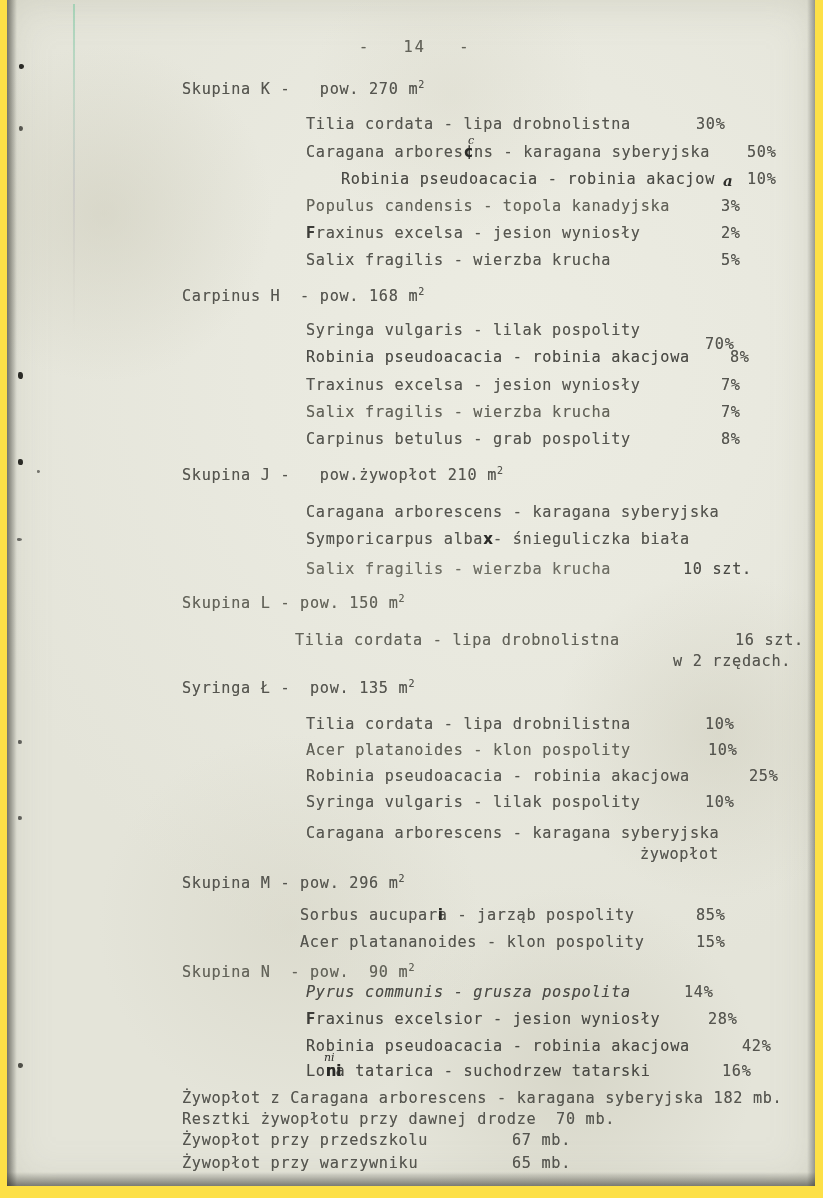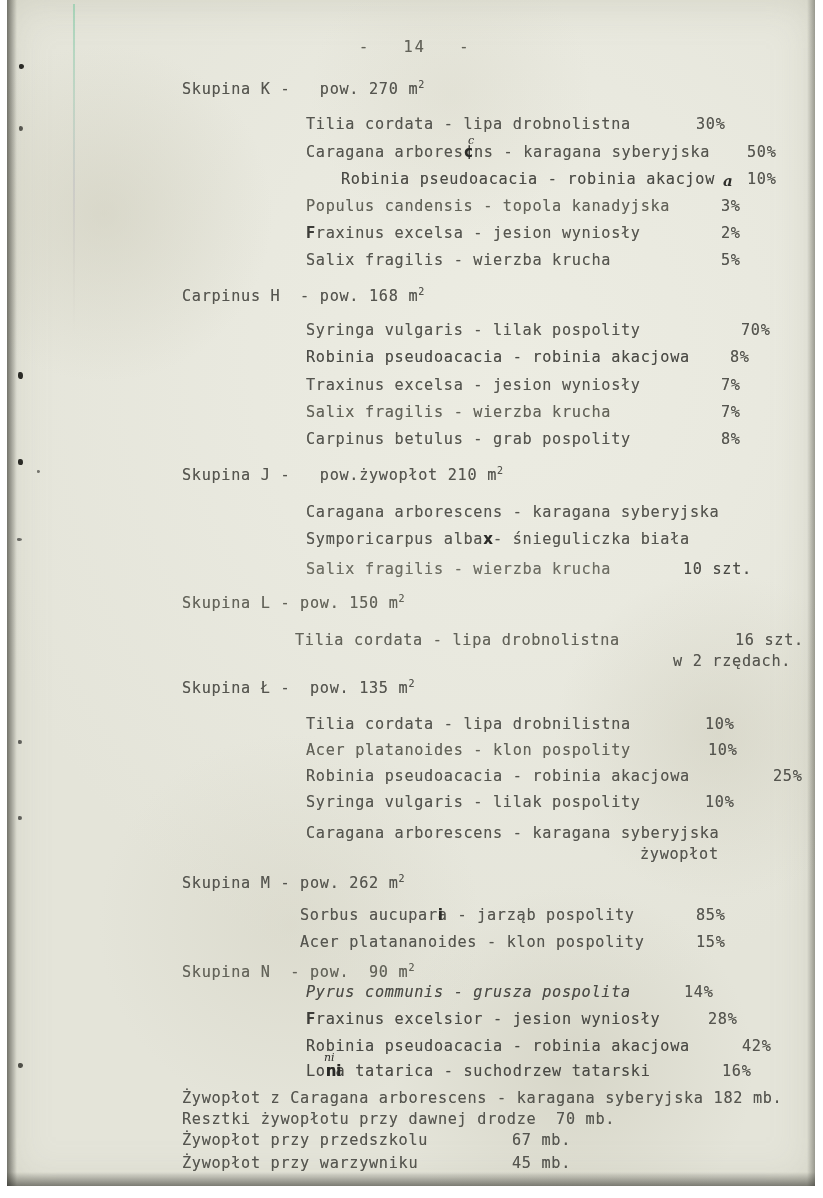--- a/index.html
+++ b/index.html
@@ -5,21 +5,21 @@
   html, body {
     margin: 0;
     padding: 0;
     background: #1c1c1a;
   }
   #page {
     position: relative;
     width: 823px;
     height: 1198px;
     overflow: hidden;
-    background: #ffffff;
+    background: #fde047;
     font-family: "DejaVu Sans Mono", "Liberation Mono", monospace;
   }
   
   #paper {
     position: absolute;
     left: 7px;
     top: 0px;
     width: 808px;
     height: 1186px;
     background:
@@ -167,21 +167,21 @@
 
       <div class="line ink-2" style="left:299px; top:226px;"><span class="bold-strike">F</span><span>raxinus excelsa - jesion wyniosły</span></div>
       <div class="line ink-2" style="left:714px; top:226px;">2%</div>
 
       <div class="line ink-2" style="left:299px; top:253px;">Salix fragilis - wierzba krucha</div>
       <div class="line ink-2" style="left:714px; top:253px;">5%</div>
 
       <div class="line ink-2" style="left:175px; top:289px;"><span>Carpinus H  - pow</span><span>. 168 m</span><sup class="sq">2</sup></div>
 
       <div class="line ink-2" style="left:299px; top:323px;">Syringa vulgaris - lilak pospolity</div>
-      <div class="line ink-2" style="left:698px; top:323px;margin-left:36px;">70%</div>
+      <div class="line ink-2" style="left:698px; top:337px;">70%</div>
 
       <div class="line ink-1" style="left:299px; top:350px;">Robinia pseudoacacia - robinia akacjowa</div>
       <div class="line ink-2" style="left:723px; top:350px;">8%</div>
 
       <div class="line ink-2" style="left:299px; top:378px;">Traxinus excelsa - jesion wyniosły</div>
       <div class="line ink-2" style="left:714px; top:378px;">7%</div>
 
       <div class="line ink-3" style="left:299px; top:405px;">Salix fragilis - wierzba krucha</div>
       <div class="line ink-2" style="left:714px; top:405px;">7%</div>
 
@@ -196,38 +196,38 @@
 
       <div class="line ink-4" style="left:299px; top:562px;">Salix fragilis - wierzba krucha</div>
       <div class="line ink-1" style="left:676px; top:562px;">10 szt.</div>
 
       <div class="line ink-3" style="left:175px; top:596px;"><span>Skupina L - pow</span><span>. 150 m</span><sup class="sq">2</sup></div>
 
       <div class="line ink-3" style="left:288px; top:633px;">Tilia cordata - lipa drobnolistna</div>
       <div class="line ink-2" style="left:697px; top:633px;margin-left:31px;">16 szt.</div>
       <div class="line ink-2" style="left:666px; top:654px;">w 2 rzędach.</div>
 
-      <div class="line ink-2" style="left:175px; top:681px;"><span>Skupina Ł -  pow</span><span>. 135 m</span><sup class="sq">2</sup></div>
+      <div class="line ink-2" style="left:175px; top:681px;"><span>Syringa Ł -  pow</span><span>. 135 m</span><sup class="sq">2</sup></div>
 
       <div class="line ink-2" style="left:299px; top:717px;">Tilia cordata - lipa drobnilistna</div>
       <div class="line ink-2" style="left:698px; top:717px;">10%</div>
 
       <div class="line ink-3" style="left:299px; top:743px;">Acer platanoides - klon pospolity</div>
       <div class="line ink-2" style="left:701px; top:743px;">10%</div>
 
       <div class="line ink-2" style="left:299px; top:769px;">Robinia pseudoacacia - robinia akacjowa</div>
-      <div class="line ink-2" style="left:742px; top:769px;margin-left:24px;">25%</div>
+      <div class="line ink-2" style="left:742px; top:769px;">25%</div>
 
       <div class="line ink-2" style="left:299px; top:795px;">Syringa vulgaris - lilak pospolity</div>
       <div class="line ink-2" style="left:698px; top:795px;">10%</div>
 
       <div class="line ink-2" style="left:299px; top:826px;">Caragana arborescens - karagana syberyjska</div>
       <div class="line ink-2" style="left:633px; top:847px;">żywopłot</div>
 
-      <div class="line ink-2" style="left:175px; top:876px;"><span>Skupina M - pow</span><span>. 262 m</span><sup class="sq">2</sup></div>
+      <div class="line ink-2" style="left:175px; top:876px;"><span>Skupina M - pow</span><span>. 296 m</span><sup class="sq">2</sup></div>
 
       <div class="line ink-2" style="left:293px; top:908px;"><span>Sorbus aucupar</span><span class="overstrike">i</span><span>a - jarząb pospolity</span></div>
       <div class="line ink-2" style="left:689px; top:908px;">85%</div>
 
       <div class="line ink-2" style="left:293px; top:935px;">Acer platananoides - klon pospolity</div>
       <div class="line ink-2" style="left:689px; top:935px;">15%</div>
 
       <div class="line ink-3" style="left:175px; top:965px;"><span>Skupina N  - pow</span><span>.  90 m</span><sup class="sq">2</sup></div>
 
       <div class="line ink-1" style="left:299px; top:985px;font-style:italic;">Pyrus communis - grusza pospolita</div>
@@ -241,21 +241,21 @@
 
       <div class="line ink-1" style="left:299px; top:1064px;"><span>Lo</span><span class="overstrike">ni</span><span>ra tatarica - suchodrzew tatarski</span></div>
       <div class="corr" style="left:317px; top:1052px;">ni</div>
       <div class="line ink-2" style="left:715px; top:1064px;">16%</div>
 
       <div class="line ink-2" style="left:175px; top:1091px;">Żywopłot z Caragana arborescens - karagana syberyjska 182 mb.</div>
       <div class="line ink-2" style="left:175px; top:1112px;">Resztki żywopłotu przy dawnej drodze  70 mb.</div>
       <div class="line ink-2" style="left:175px; top:1133px;">Żywopłot przy przedszkolu</div>
       <div class="line ink-2" style="left:505px; top:1133px;">67 mb.</div>
       <div class="line ink-2" style="left:175px; top:1156px;">Żywopłot przy warzywniku</div>
-      <div class="line ink-2" style="left:505px; top:1156px;">45 mb.</div>
+      <div class="line ink-2" style="left:505px; top:1156px;">65 mb.</div>
 
     </div>
 
     <div class="edge-shadow-left"></div>
     <div class="edge-shadow-right"></div>
     <div class="edge-shadow-bottom"></div>
   </div>
 </div>
 
 </body></html>

